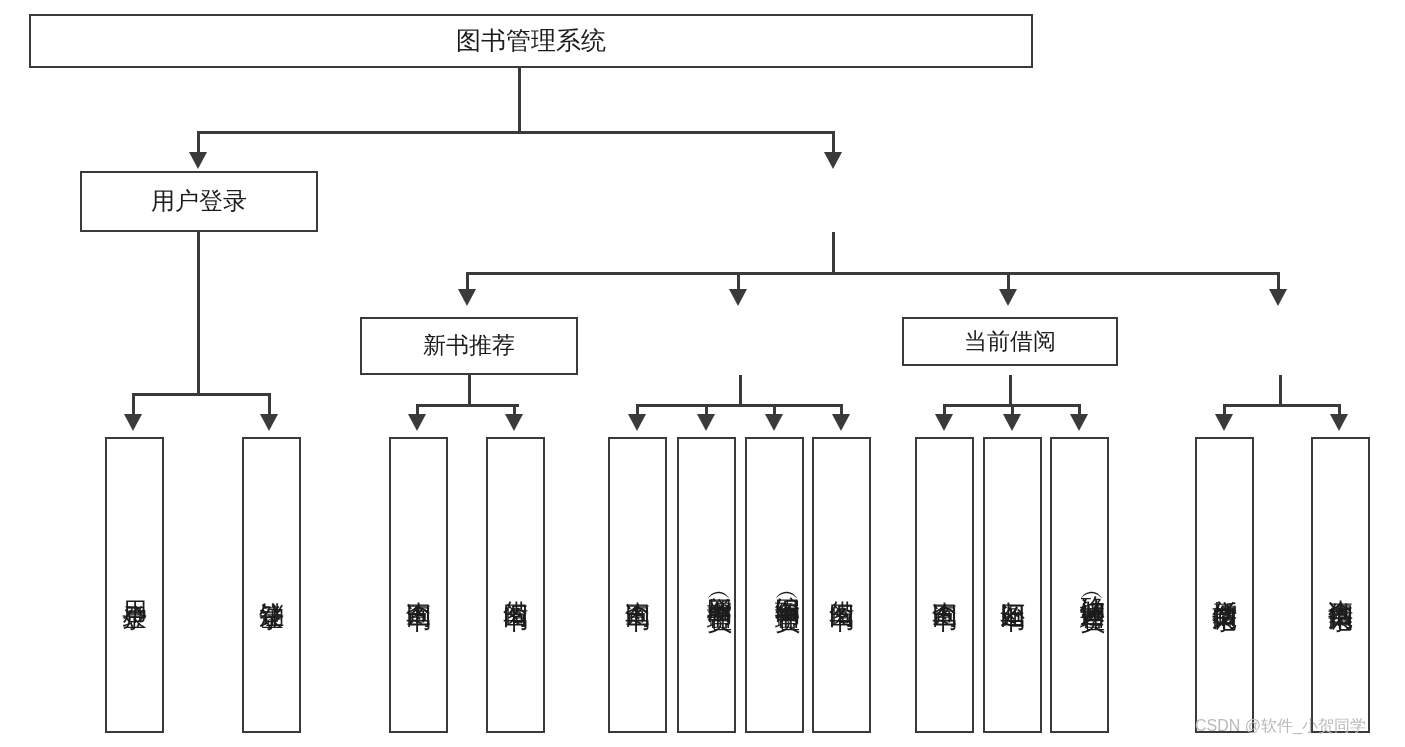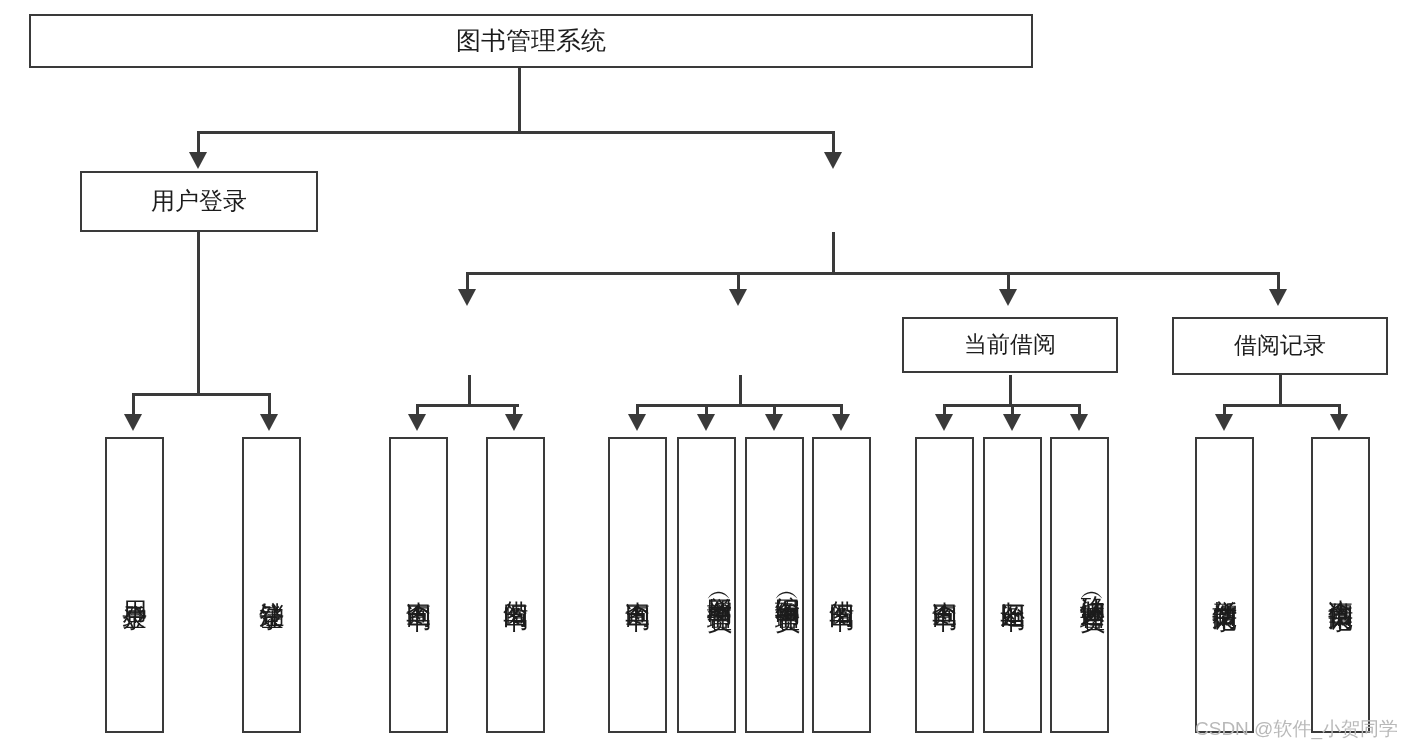--- a/index.html
+++ b/index.html
@@ -66,21 +66,21 @@
     position: absolute;
     width: 0;
     height: 0;
     border-left: 9px solid transparent;
     border-right: 9px solid transparent;
     border-top: 17px solid #3a3a3a;
   }
   
   #watermark {
     position: absolute;
-    font-size: 19px;
+    font-size: 16px;
     color: #b9b9b9;
     white-space: nowrap;
     user-select: none;
   }
 </style>
 </head>
 <body>
 
 <div id="canvas">
 
@@ -111,25 +111,25 @@
   <div class="line h" style="left:466px; top:272px; width:814px;"></div>
   <div class="line v" style="left:466px; top:272px; height:20px;"></div>
   <div class="line v" style="left:737px; top:272px; height:20px;"></div>
   <div class="line v" style="left:1007px; top:272px; height:20px;"></div>
   <div class="line v" style="left:1277px; top:272px; height:20px;"></div>
   <div class="arrow" style="left:458px; top:289px;"></div>
   <div class="arrow" style="left:729px; top:289px;"></div>
   <div class="arrow" style="left:999px; top:289px;"></div>
   <div class="arrow" style="left:1269px; top:289px;"></div>
 
-  <div class="node l2" style="left:902px; top:317px; width:216px; height:56px;">
+  <div class="node l2" style="left:360px; top:317px; width:218px; height:58px;">
+    <span>新书推荐</span>
+  </div>
+  <div class="node l2" style="left:902px; top:317px; width:216px; height:49px;">
     <span>当前借阅</span>
-  </div>
-  <div class="node l2" style="left:1172px; top:317px; width:216px; height:58px;">
-    <span>借阅记录</span>
   </div>
 
   <div class="line v" style="left:468px; top:375px; height:29px;"></div>
   <div class="line h" style="left:416px; top:404px; width:103px;"></div>
   <div class="line v" style="left:416px; top:404px; height:13px;"></div>
   <div class="line v" style="left:513px; top:404px; height:13px;"></div>
   <div class="arrow" style="left:408px; top:414px;"></div>
   <div class="arrow" style="left:505px; top:414px;"></div>
 
   <div class="line v" style="left:739px; top:375px; height:29px;"></div>

